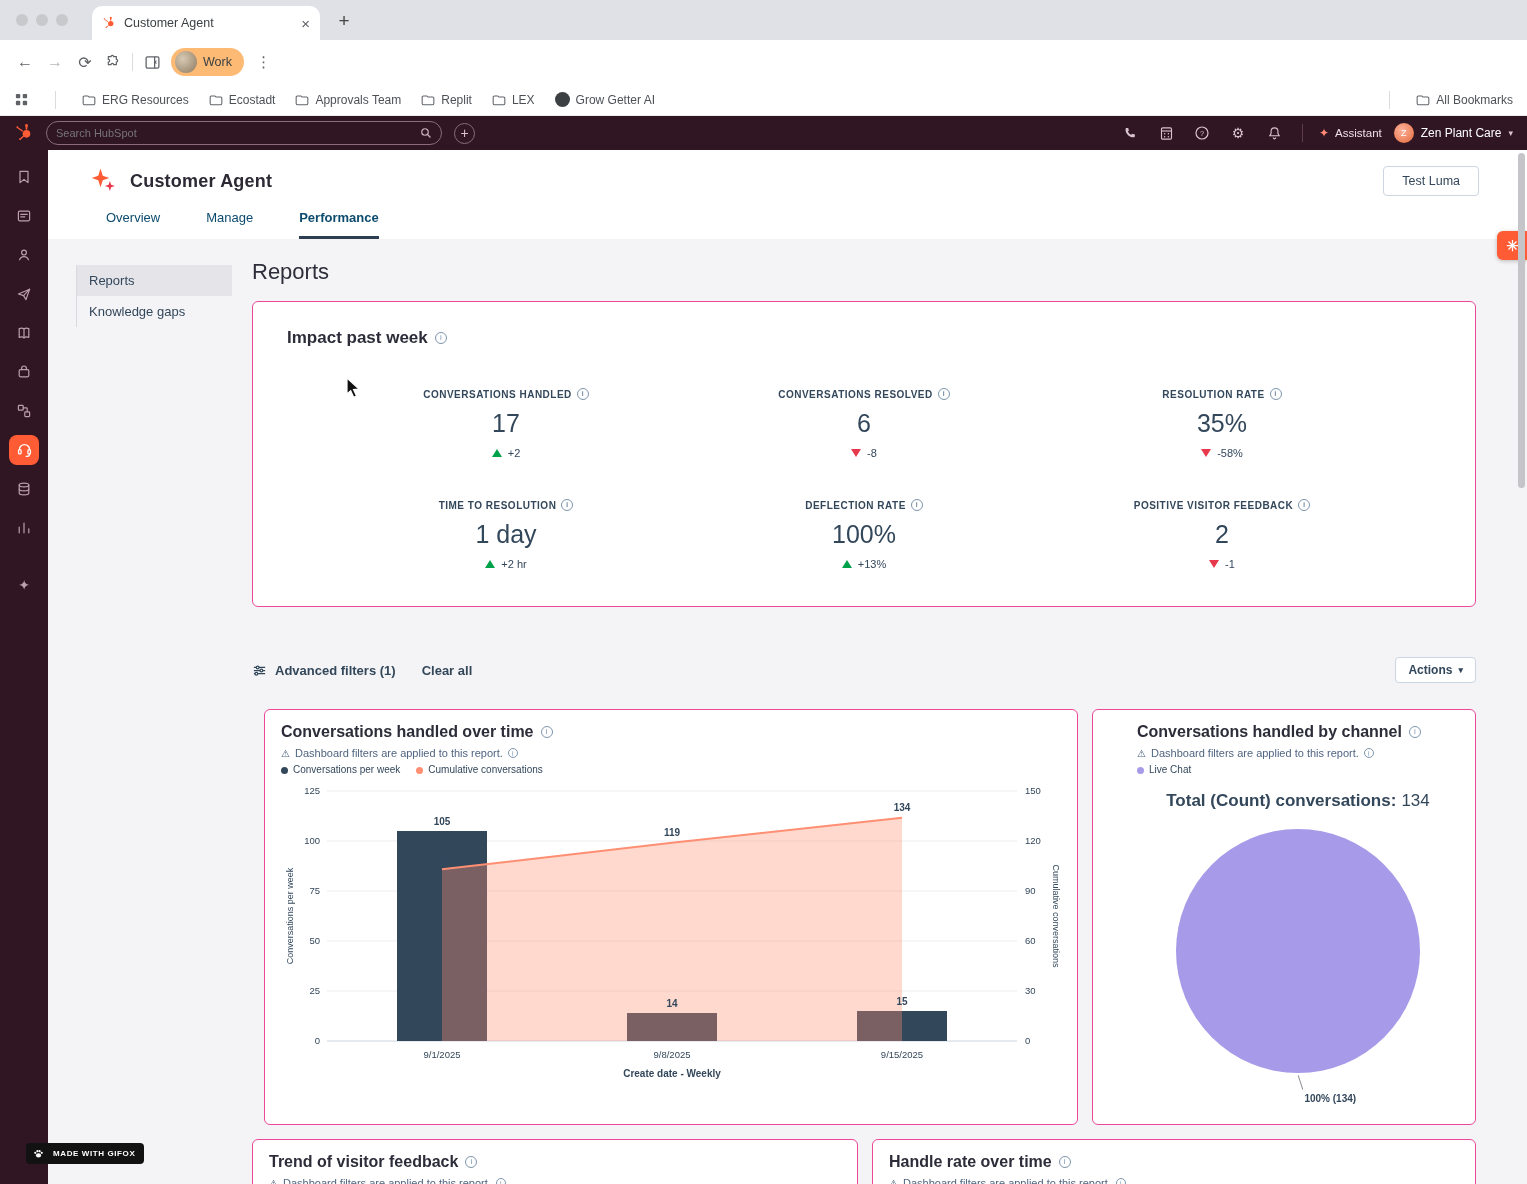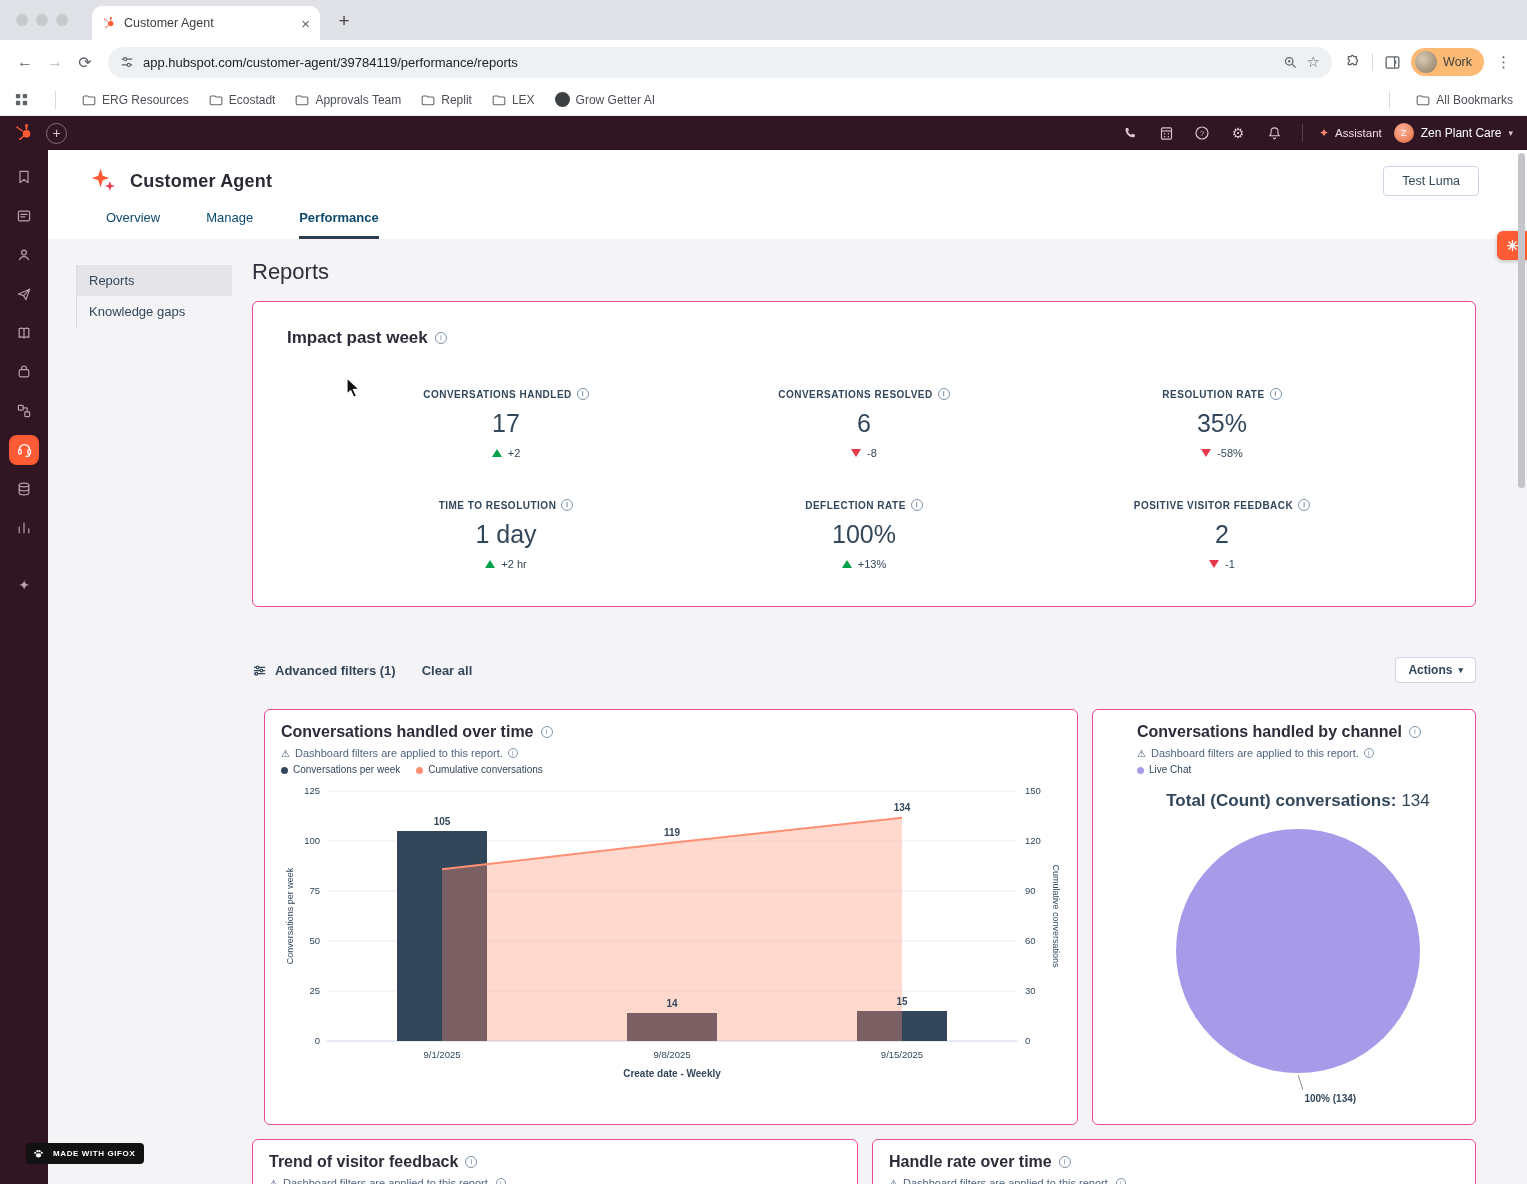--- a/index.html
+++ b/index.html
@@ -141,33 +141,20 @@
       <span class="tab-title">Customer Agent</span>
       <span class="tab-close">×</span>
     </div>
     <div class="newtab">+</div>
   </div>
 
   <div class="toolbar">
     <span class="navbtn">←</span>
     <span class="navbtn dim">→</span>
     <span class="navbtn">⟳</span>
-    <div class="omnibox">
-      <svg width="14" height="14" viewBox="0 0 24 24">
-          <path d="M3 7h18M3 17h18" stroke="#5f6368" stroke-width="2"></path>
-          <circle cx="9" cy="7" r="2.6" fill="#fff" stroke="#5f6368" stroke-width="2"></circle>
-          <circle cx="15" cy="17" r="2.6" fill="#fff" stroke="#5f6368" stroke-width="2"></circle>
-        </svg>
-      <span class="url">app.hubspot.com/customer-agent/39784119/performance/reports</span>
-      <svg width="15" height="15" viewBox="0 0 24 24">
-          <circle cx="10" cy="10" r="6" fill="none" stroke="#5f6368" stroke-width="2"></circle>
-          <path d="M15 15l5 5M8 10h4M10 8v4" stroke="#5f6368" stroke-width="2"></path>
-        </svg>
-      <span style="font-size:15px;color:#5f6368;">☆</span>
-    </div>
     <span class="toolicon">
       <svg width="16" height="16" viewBox="0 0 24 24">
           <path d="M9 4a2 2 0 1 1 4 0h4v4a2 2 0 1 1 0 4v4h-4a2 2 0 1 0-4 0H5v-4a2 2 0 1 0 0-4V4h4z" fill="none" stroke="#5f6368" stroke-width="1.8"></path>
         </svg>
     </span>
     <span class="vsep"></span>
     <span class="toolicon">
       <svg width="17" height="17" viewBox="0 0 24 24">
           <rect x="3" y="4" width="18" height="16" rx="2" fill="none" stroke="#5f6368" stroke-width="1.8"></rect>
           <path d="M15 4v16" stroke="#5f6368" stroke-width="1.8"></path>
@@ -240,20 +227,27 @@
   <div class="hsnav">
     <svg width="20" height="20" viewBox="0 0 24 24">
         <circle cx="15" cy="13" r="4.6" fill="#ff5c35"></circle>
         <rect x="13.9" y="2" width="2.2" height="6" rx="1.1" fill="#ff5c35"></rect>
         <circle cx="15" cy="3" r="1.7" fill="#ff5c35"></circle>
         <rect x="3" y="4" width="2.2" height="2.2" rx="0.5" fill="#ff5c35"></rect>
         <path d="M5 6l5.5 4" stroke="#ff5c35" stroke-width="1.6"></path>
         <rect x="6.2" y="18.2" width="2.2" height="2.2" rx="0.5" fill="#ff5c35"></rect>
         <path d="M8 19l3.6-3.4" stroke="#ff5c35" stroke-width="1.6"></path>
       </svg>
+    <div class="hs-search">
+      <input placeholder="Search HubSpot" style="">
+      <svg width="12" height="12" viewBox="0 0 24 24">
+          <circle cx="10" cy="10" r="6.5" fill="none" stroke="#c7aebb" stroke-width="2.4"></circle>
+          <path d="M15 15l6 6" stroke="#c7aebb" stroke-width="2.4"></path>
+        </svg>
+    </div>
     <span class="hs-add">+</span>
     <span class="hs-spacer"></span>
     <span class="hsic">
       <svg width="15" height="15" viewBox="0 0 24 24">
           <path d="M6 3C4.9 3 4 3.9 4 5c0 7.2 5.8 13 13 13 1.1 0 2-.9 2-2v-2.3l-4.2-1.4-1.7 1.7c-2.3-1.1-4.2-3-5.3-5.3l1.7-1.7L8.3 3H6z" fill="#d9c3cd"></path>
         </svg>
     </span>
     <span class="hsic">
       <svg width="15" height="15" viewBox="0 0 24 24">
           <rect x="4" y="3" width="16" height="18" rx="2" fill="none" stroke="#d9c3cd" stroke-width="1.8"></rect>

